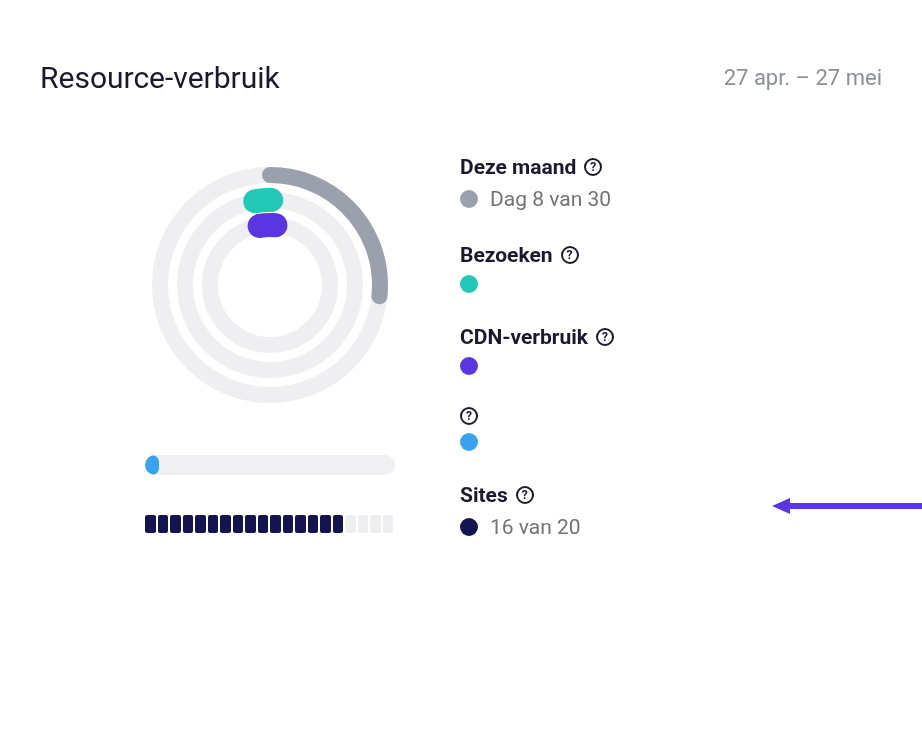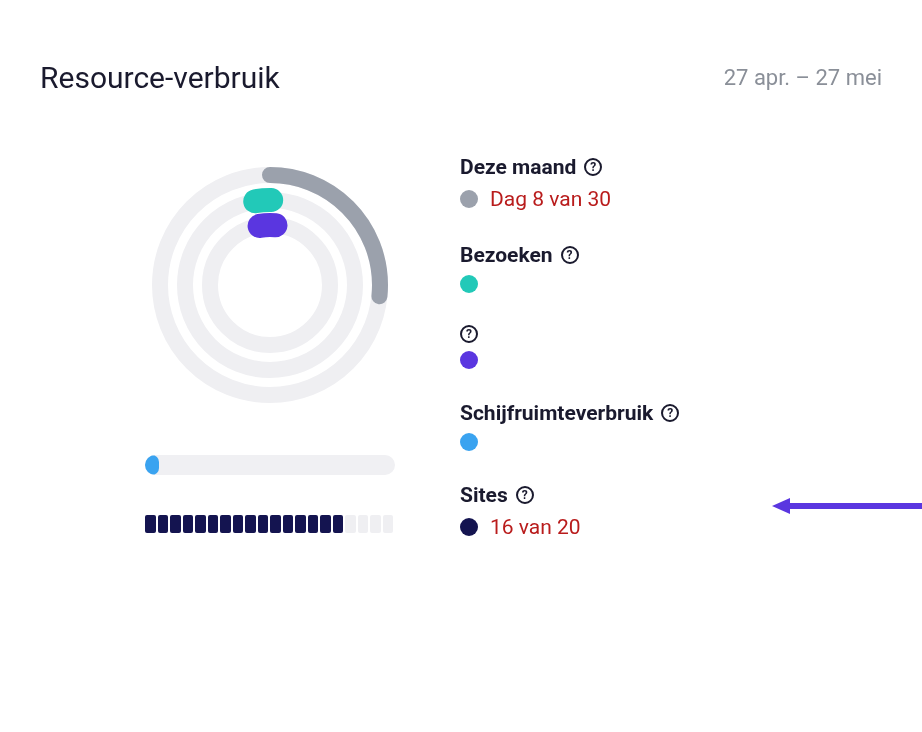--- a/index.html
+++ b/index.html
@@ -90,21 +90,21 @@
       font-size: 21px;
       font-weight: 700;
       color: #1a1a2e;
       margin-bottom: 8px;
     }
     .legend-item .val {
       display: flex;
       align-items: center;
       gap: 12px;
       font-size: 21px;
-      color: #b91c1c;
+      color: #737373;
     }
     .dot {
       width: 18px;
       height: 18px;
       border-radius: 50%;
       flex-shrink: 0;
     }
     .help-icon {
       width: 18px;
       height: 18px;
@@ -201,30 +201,30 @@
         <span>Bezoeken</span>
         <span class="help-icon">?</span>
       </div>
       <div class="val">
         <span class="dot" style="background:#22c9b8"></span>
       </div>
     </div>
 
     <div class="legend-item">
       <div class="lbl">
+        <span>CDN-verbruik</span>
         <span class="help-icon">?</span>
       </div>
       <div class="val">
         <span class="dot" style="background:#5a36e0"></span>
       </div>
     </div>
 
     <div class="legend-item">
       <div class="lbl">
-        <span>Schijfruimteverbruik</span>
         <span class="help-icon">?</span>
       </div>
       <div class="val">
         <span class="dot" style="background:#3aa3f0"></span>
       </div>
     </div>
 
     <div class="legend-item">
       <div class="lbl">
         <span>Sites</span>

